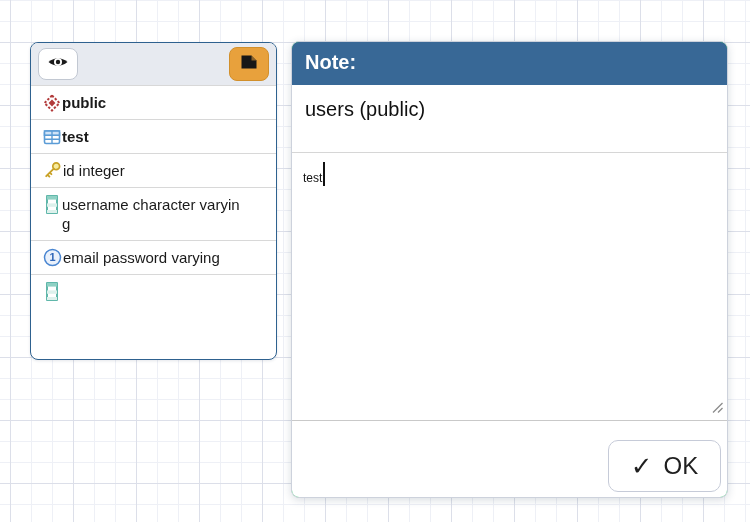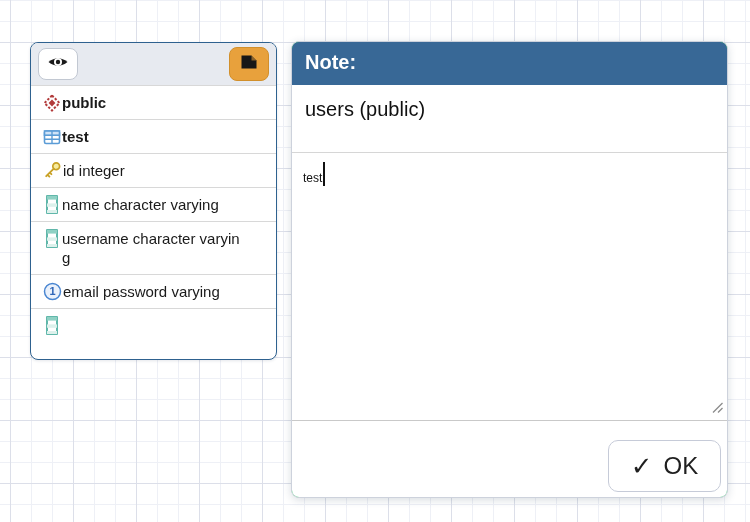--- a/index.html
+++ b/index.html
@@ -126,31 +126,20 @@
   <div class="node-row">
     <span class="row-icon">
       <svg width="19" height="19" viewBox="0 0 19 19">
         <circle cx="13.2" cy="5.2" r="3.4" fill="#f7ec9e" stroke="#c9a227" stroke-width="1.7"></circle>
         <path d="M10.8 7.6 L3.2 15.2 M4.6 13.8 L6.4 15.6 M6.8 11.6 L8.4 13.2" fill="none" stroke="#c9a227" stroke-width="1.9" stroke-linecap="round"></path>
       </svg>
     </span>
     <span class="row-label">id integer</span>
   </div>
 
-  <div class="node-row">
-    <span class="row-icon">
-      <svg width="12" height="19" viewBox="0 0 12 19">
-        <rect x="1" y="1" width="10" height="17" fill="#fff" stroke="#2da08e" stroke-width="1.5"></rect>
-        <rect x="1" y="1" width="10" height="3.6" fill="#8fd1c4"></rect>
-        <rect x="1" y="8.4" width="10" height="3.4" fill="#ddf1ec"></rect>
-        <rect x="1" y="15" width="10" height="3" fill="#ddf1ec"></rect>
-      </svg>
-    </span>
-    <span class="row-label">name character varying</span>
-  </div>
 
   <div class="node-row">
     <span class="row-icon">
       <svg width="12" height="19" viewBox="0 0 12 19">
         <rect x="1" y="1" width="10" height="17" fill="#fff" stroke="#2da08e" stroke-width="1.5"></rect>
         <rect x="1" y="1" width="10" height="3.6" fill="#8fd1c4"></rect>
         <rect x="1" y="8.4" width="10" height="3.4" fill="#ddf1ec"></rect>
         <rect x="1" y="15" width="10" height="3" fill="#ddf1ec"></rect>
       </svg>
     </span>

